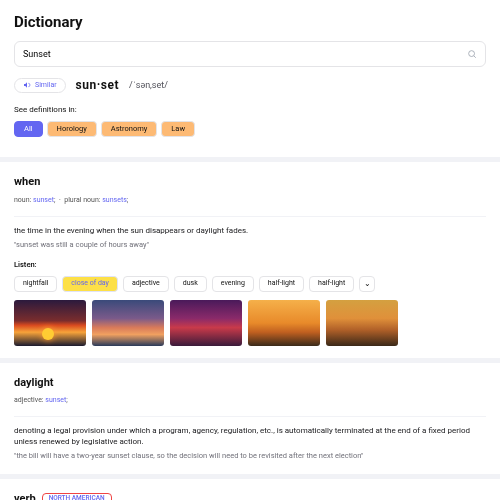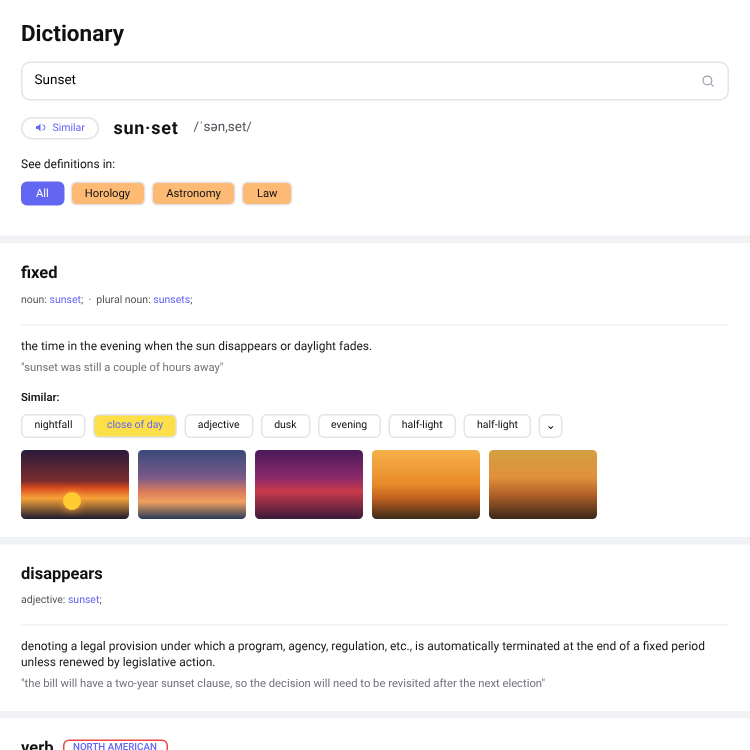--- a/index.html
+++ b/index.html
@@ -69,26 +69,26 @@
   <div class="chips">
     <div class="chip active">All</div>
     <div class="chip">Horology</div>
     <div class="chip">Astronomy</div>
     <div class="chip">Law</div>
   </div>
 
   <div class="divider"></div>
 
   <div class="section">
-    <h2>fixed</h2>
+    <h2>when</h2>
     <div class="forms">noun: <span class="kw">sunset</span>; &nbsp;·&nbsp; plural noun: <span class="kw">sunsets</span>;</div>
     <hr class="hr">
     <div class="def">the time in the evening when the sun disappears or daylight fades.</div>
     <div class="example">"sunset was still a couple of hours away"</div>
-    <div class="similar-label">Similar:</div>
+    <div class="similar-label">Listen:</div>
     <div class="similar">
       <div class="syn">nightfall</div>
       <div class="syn highlight">close of day</div>
       <div class="syn">adjective</div>
       <div class="syn">dusk</div>
       <div class="syn">evening</div>
       <div class="syn">half-light</div>
       <div class="syn">half-light</div>
       <div class="more">
           <span>⌄</span>
@@ -101,21 +101,21 @@
       <div class="thumb" style="background:linear-gradient(to bottom,#3a4a7a 0%,#7a5a8a 40%,#d97a5a 60%,#f0a060 75%,#2a3a5a 100%)"></div>
       <div class="thumb" style="background:linear-gradient(to bottom,#4a1a5a 0%,#8a2a6a 40%,#c93a4a 60%,#3a1a3a 100%)"></div>
       <div class="thumb" style="background:linear-gradient(to bottom,#f5b04a 0%,#e88a2a 50%,#c06020 70%,#3a2a1a 100%)"></div>
       <div class="thumb" style="background:linear-gradient(to bottom,#d4a040 0%,#e0903a 40%,#b06028 65%,#3a2818 100%)"></div>
     </div>
   </div>
 
   <div class="divider" style="margin-top:12px"></div>
 
   <div class="section">
-    <h2>disappears</h2>
+    <h2>daylight</h2>
     <div class="forms">adjective: <span class="kw">sunset</span>;</div>
     <hr class="hr">
     <div class="def">denoting a legal provision under which a program, agency, regulation, etc., is automatically terminated at the end of a fixed period unless renewed by legislative action.</div>
     <div class="example">"the bill will have a two-year sunset clause, so the decision will need to be revisited after the next election"</div>
   </div>
 
   <div class="divider" style="margin-top:12px"></div>
 
   <div class="section">
     <div class="head-row">

